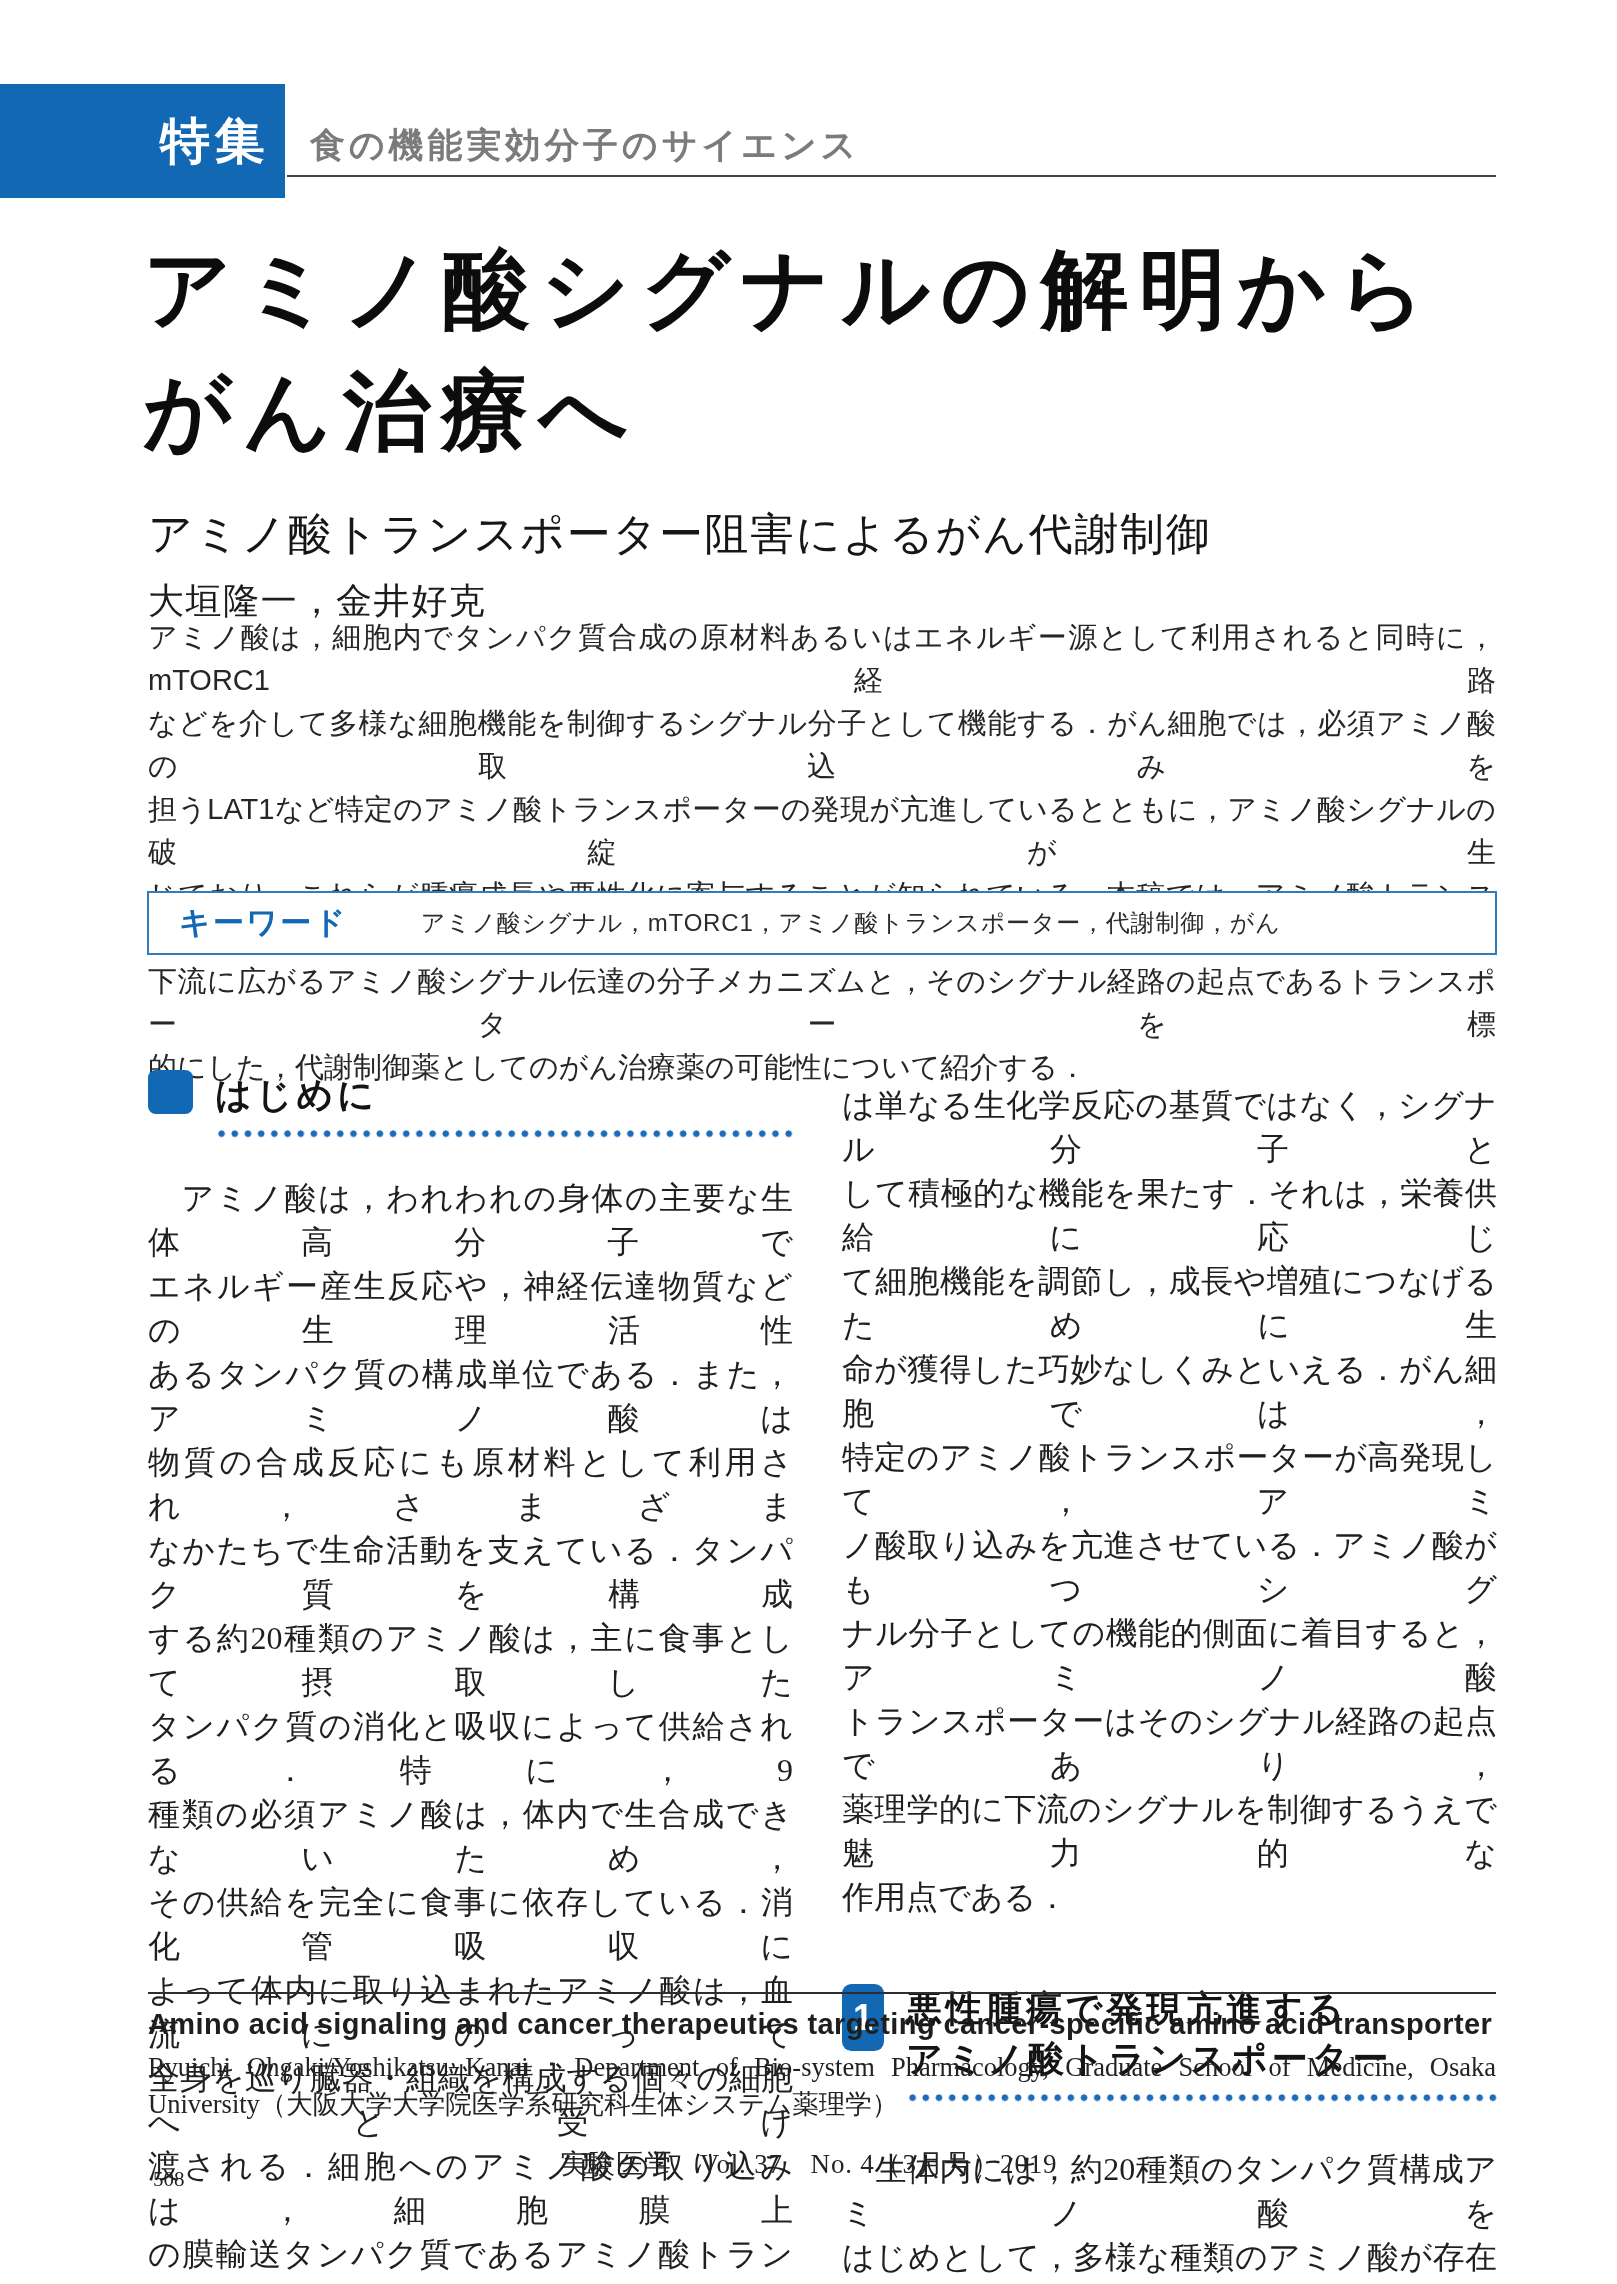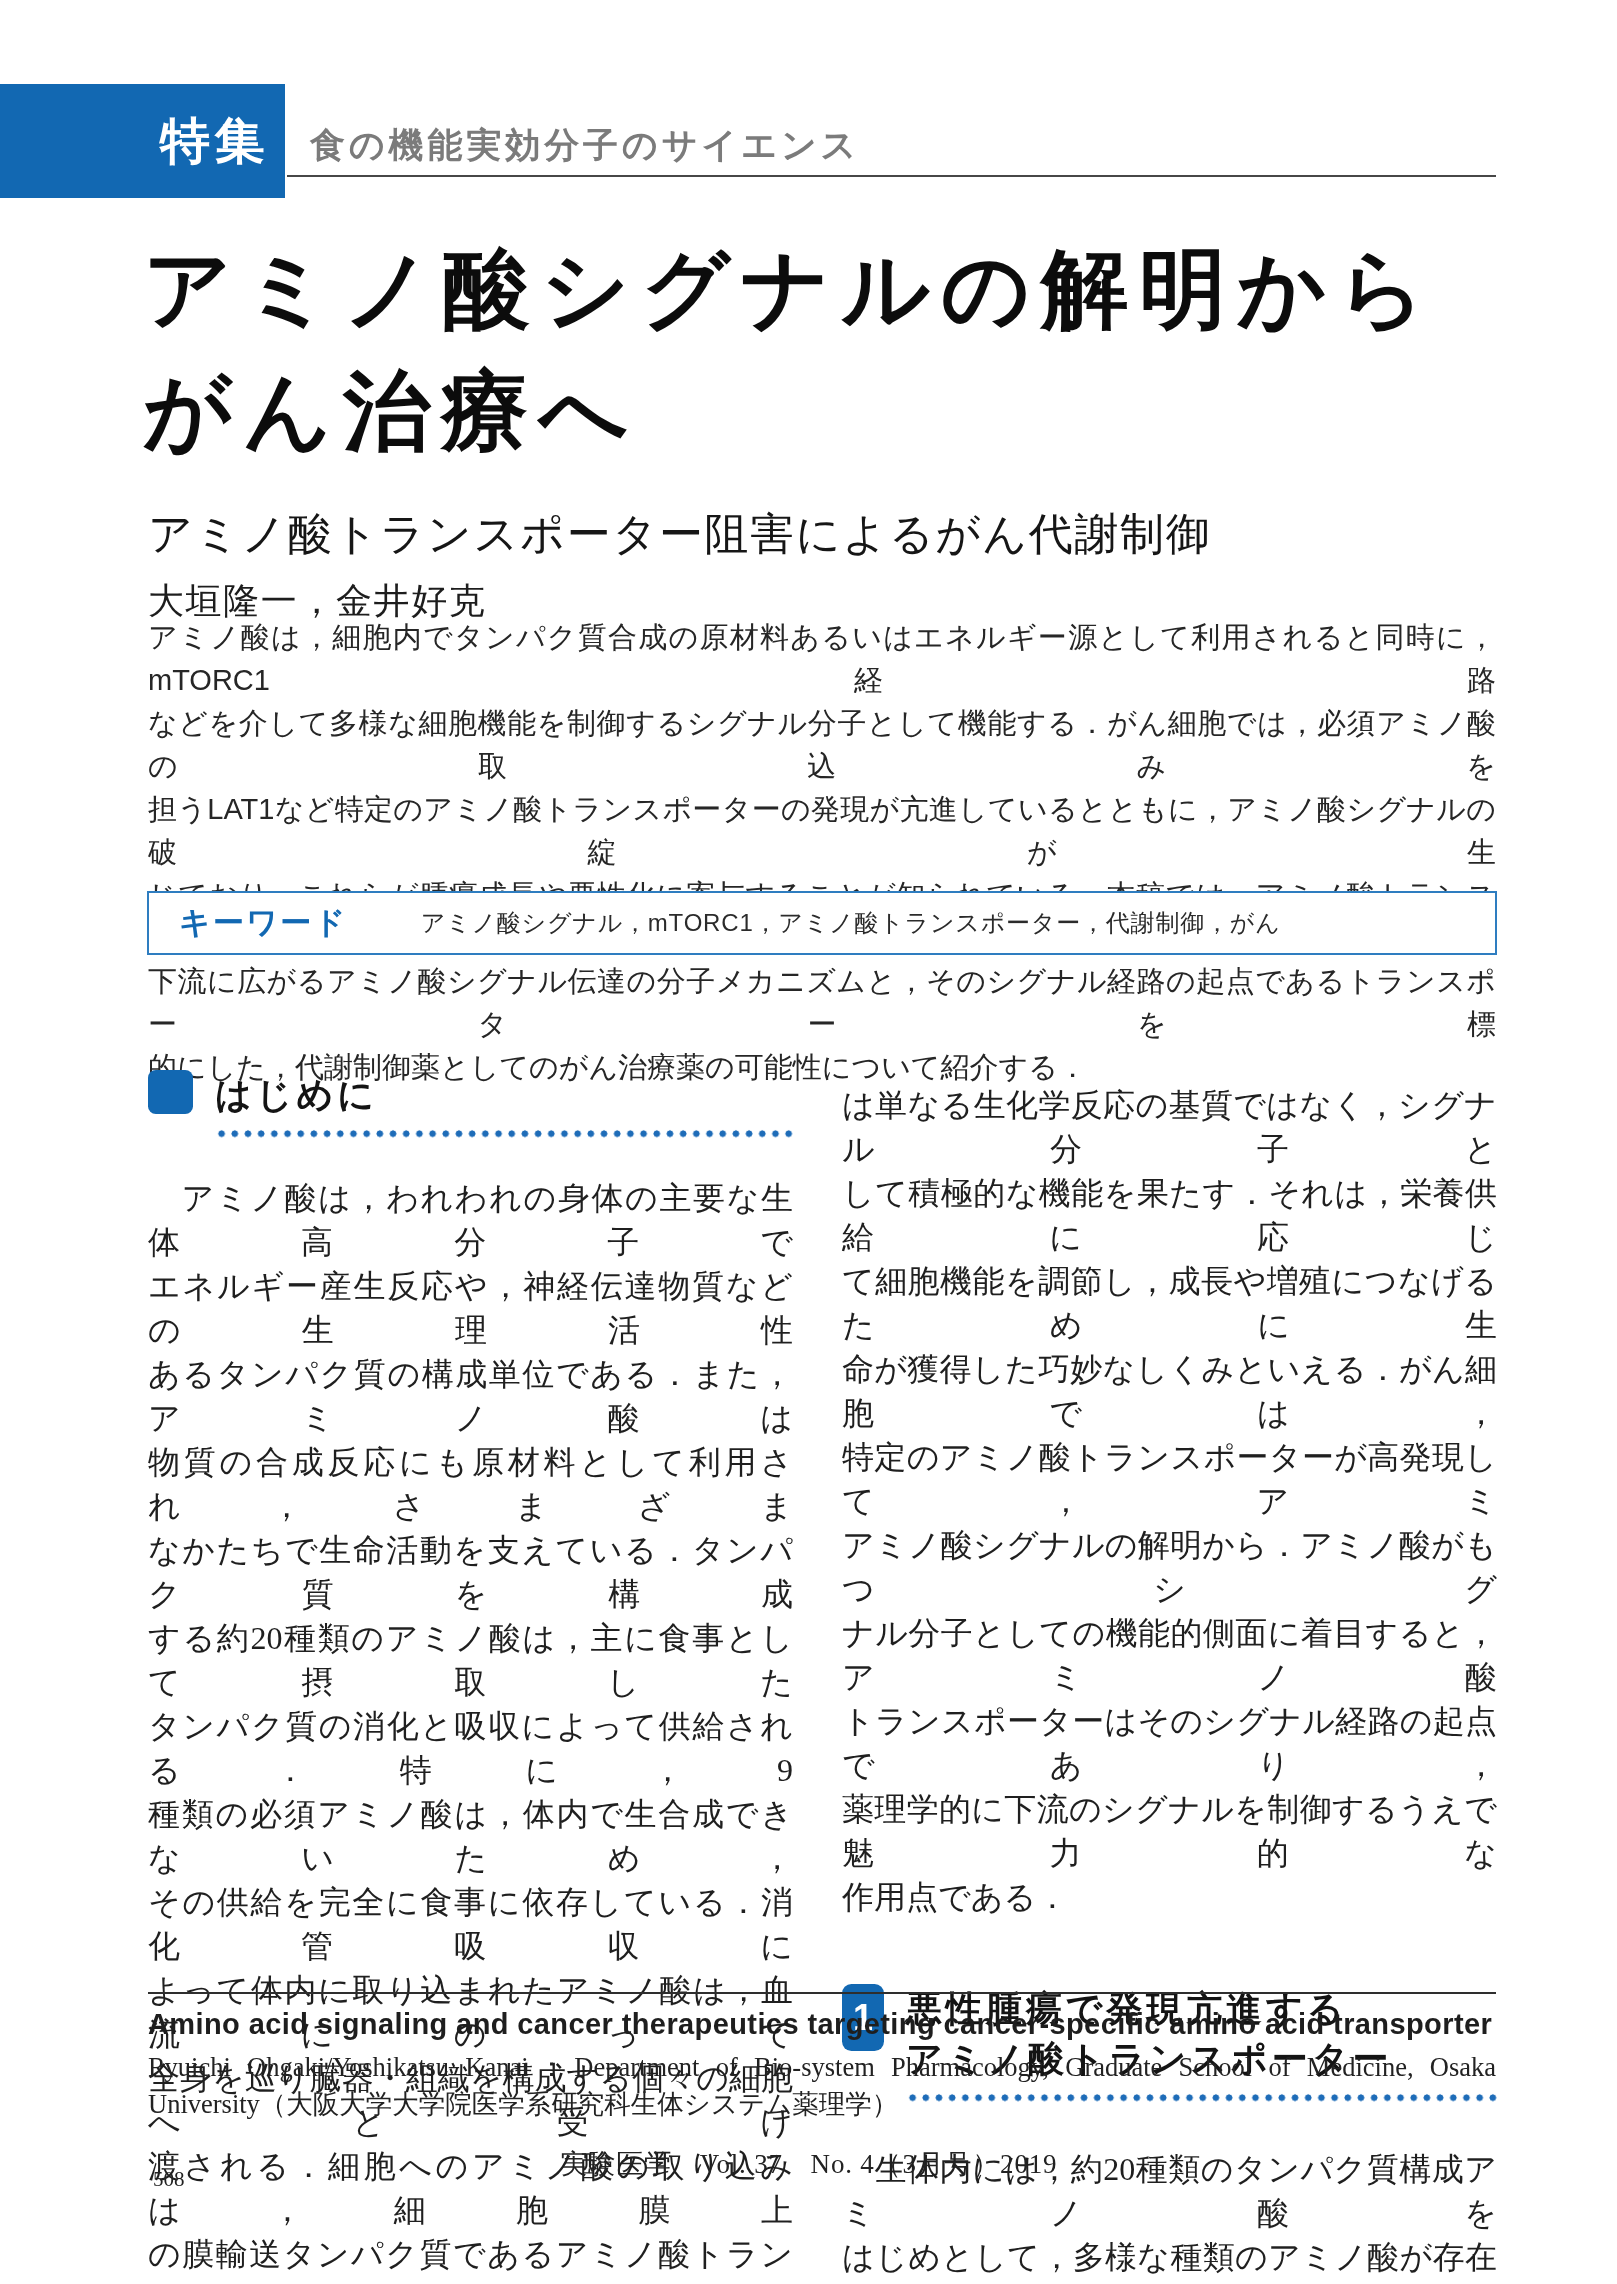--- a/index.html
+++ b/index.html
@@ -191,21 +191,21 @@
       </div>
   </div>
 
   <div class="col col-right">
     <div class="body-par">
         <div class="jline">は単なる生化学反応の基質ではなく，シグナル分子と</div>
         <div class="jline">して積極的な機能を果たす．それは，栄養供給に応じ</div>
         <div class="jline">て細胞機能を調節し，成長や増殖につなげるために生</div>
         <div class="jline">命が獲得した巧妙なしくみといえる．がん細胞では，</div>
         <div class="jline">特定のアミノ酸トランスポーターが高発現して，アミ</div>
-        <div class="jline">アミノ酸シグナルの解明から．アミノ酸がもつシグ</div>
+        <div class="jline">ノ酸取り込みを亢進させている．アミノ酸がもつシグ</div>
         <div class="jline">ナル分子としての機能的側面に着目すると，アミノ酸</div>
         <div class="jline">トランスポーターはそのシグナル経路の起点であり，</div>
         <div class="jline">薬理学的に下流のシグナルを制御するうえで魅力的な</div>
         <div class="jleft">作用点である．</div>
       </div>
     <div class="section-heading">
       <div class="tile tile-number">1</div>
       <div class="heading-body">
         <div>
             <div class="heading-line">悪性腫瘍で発現亢進する</div>

